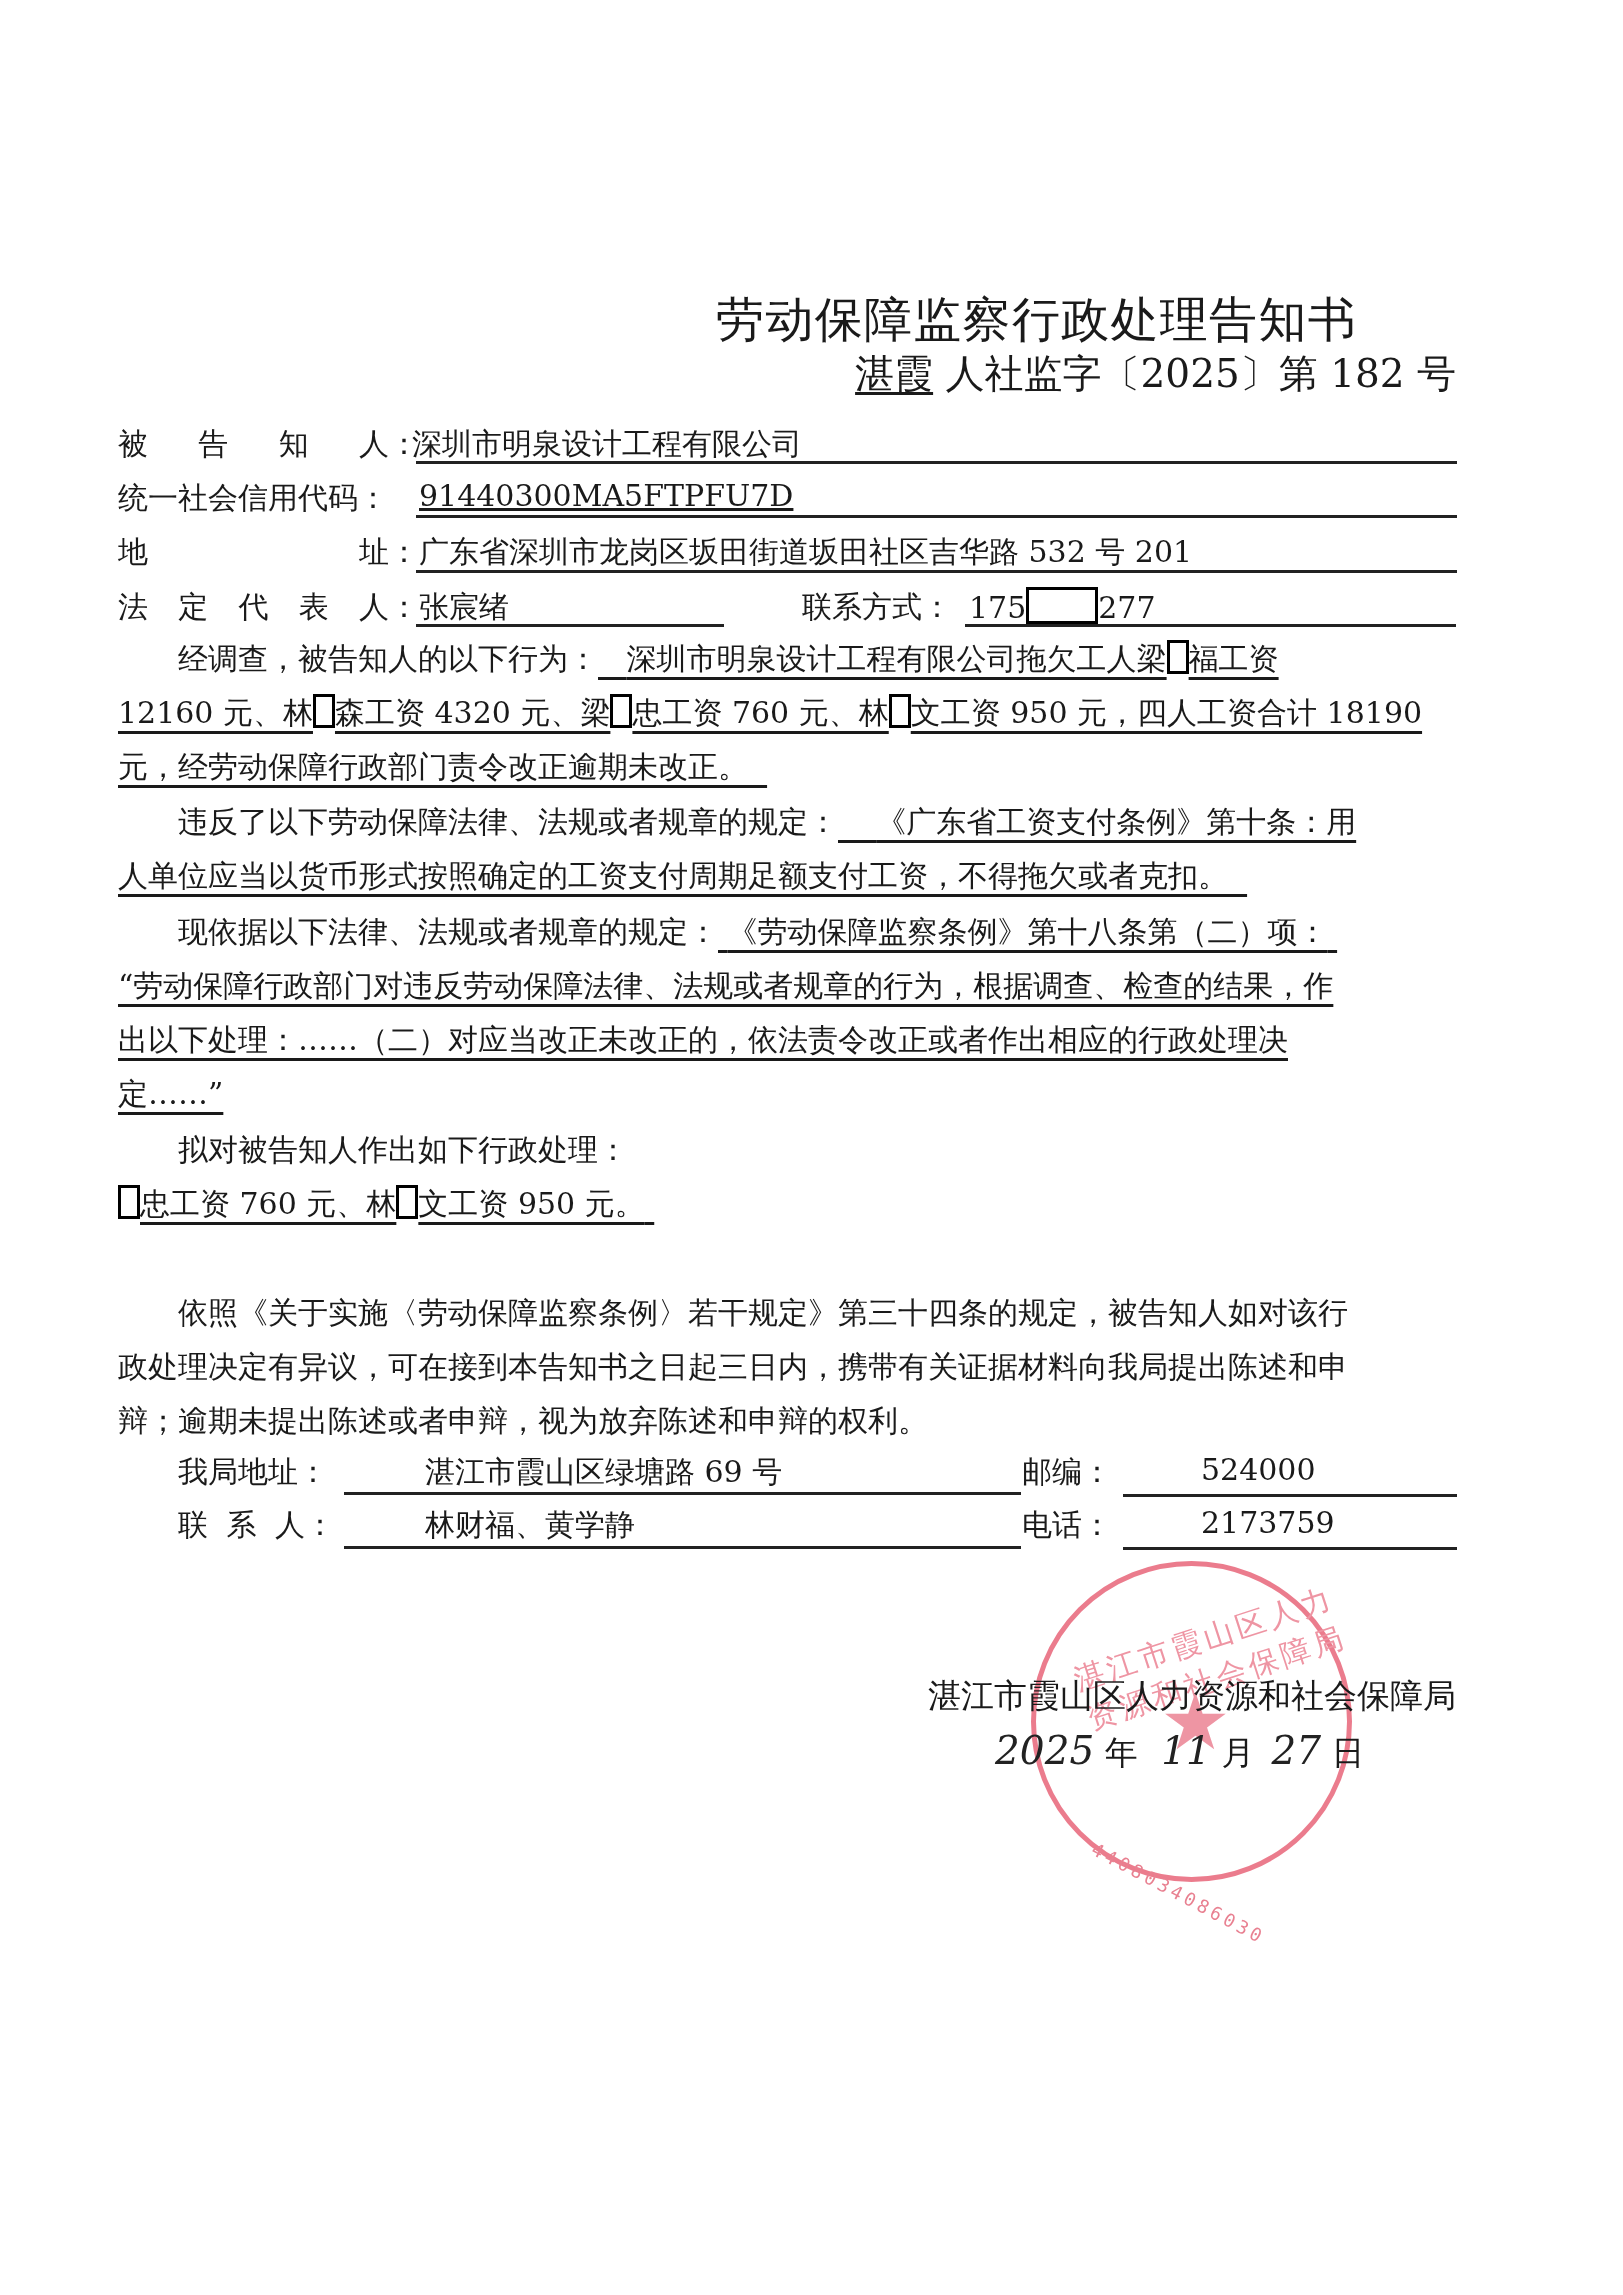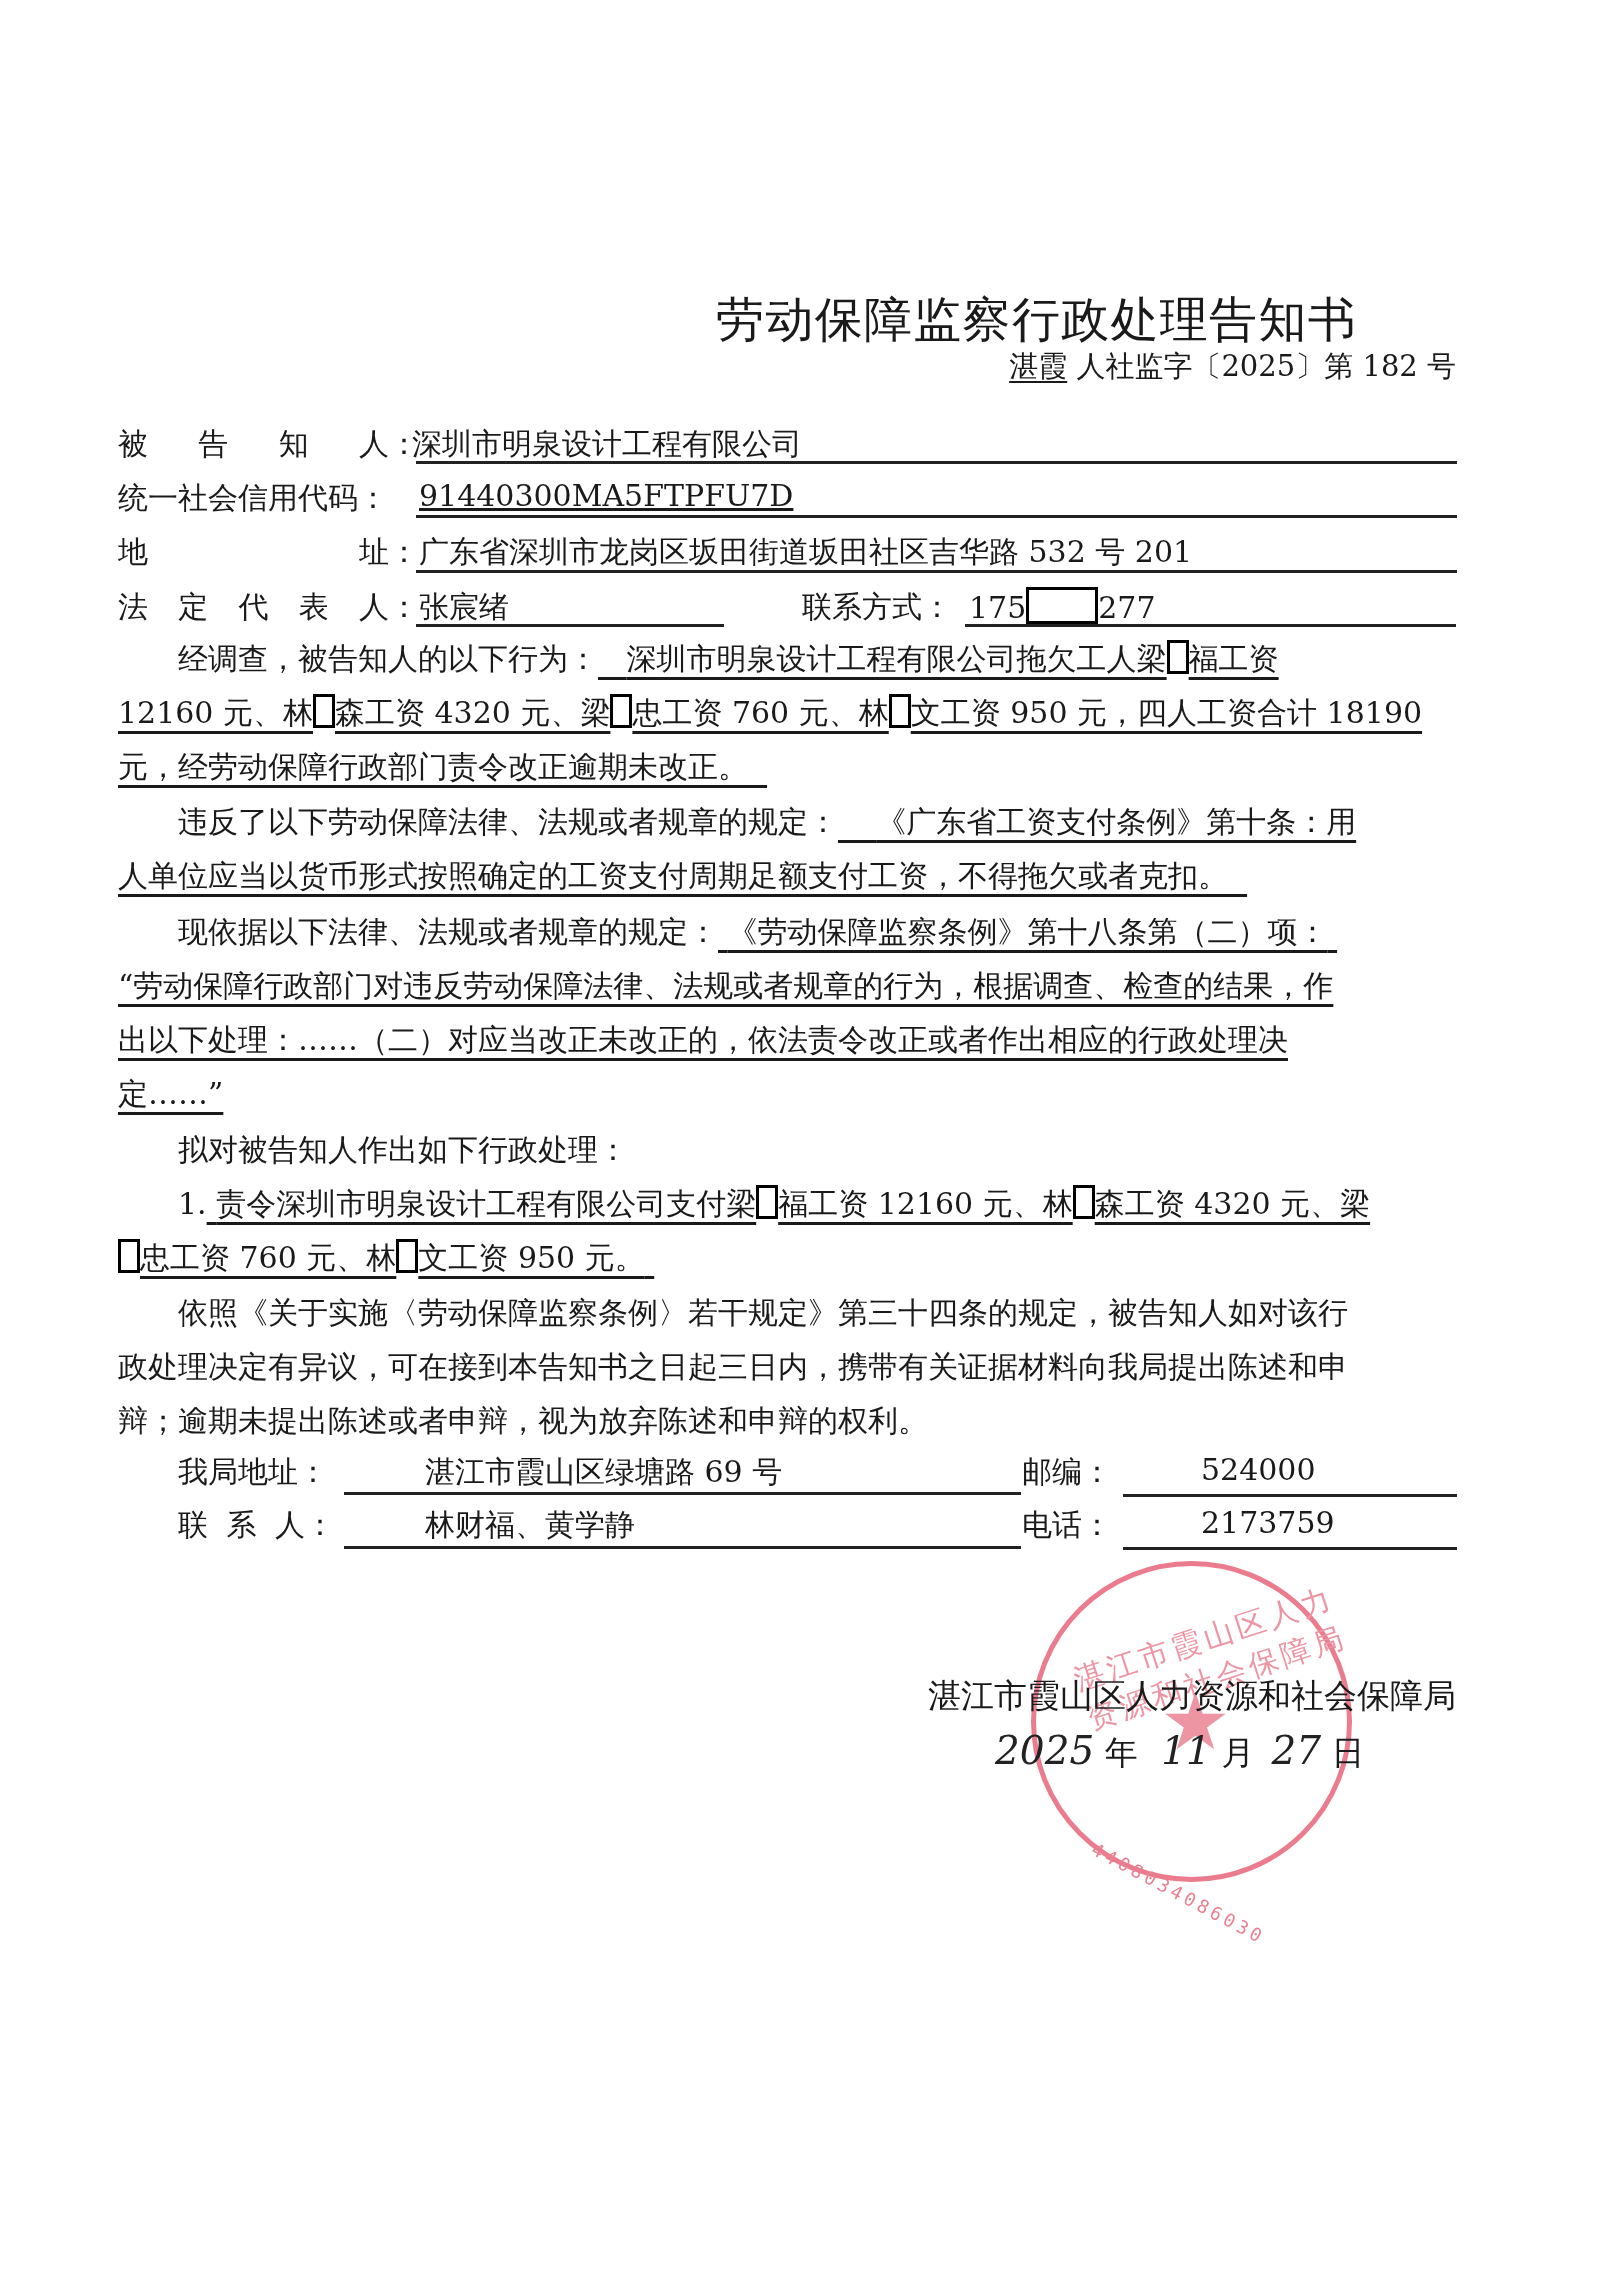--- a/index.html
+++ b/index.html
@@ -1,21 +1,21 @@
 <!DOCTYPE html>
 <html style="font-size:10.5px"><head>
 <meta charset="utf-8">
 <style>
   html, body { margin: 0; padding: 0; background: #ffffff; }
   body { width: 1623px; height: 2295px; position: relative; overflow: hidden;
          font-family: "DejaVu Serif", "Liberation Serif", serif; color: #1a1a1a; }
   .abs { position: absolute; white-space: nowrap; }
   .title { left: 0; width: 1357px; top: 288px; text-align: right; font-size: 48px;
            font-family: "DejaVu Sans", "Liberation Sans", sans-serif; letter-spacing: 1.3px; }
-  .docno { right: 167px; top: 347px; font-size: 29px; }
+  .docno { right: 167px; top: 347px; font-size: 39px; }
   .docno .u { text-decoration: underline; text-underline-offset: 5.2px; padding-left: 13px; }
   .row { left: 118px; font-size: 30px; height: 39px; }
   .lbl { position: absolute; left: 0; top: 0; width: 301px; display: flex; justify-content: space-between; }
   .val { position: absolute; top: 0; }
   .uline { position: absolute; height: 2.6px; background: #222; }
   .para { left: 118px; width: 1342px; font-size: 30px; line-height: 54px; white-space: normal; }
   .ul { text-decoration: underline; text-decoration-thickness: 2.6px; text-underline-offset: 7.9px; }
   .box { display: inline-block; width: 22px; height: 34px; border: 3.3px solid #000; vertical-align: -5.2px; box-sizing: border-box; background: #fff; }
   .boxw { display: inline-block; width: 72px; height: 37px; border: 3.3px solid #000; vertical-align: -6.5px; box-sizing: border-box; background: #fff; }
   .contact { font-size: 30px; }
@@ -106,23 +106,20 @@
   <div style="padding-left:60px;">
     <span>现依据以下法律、法规或者规章的规定：</span><span class="ul">&nbsp;<span>《劳动保障监察条例》第十八条第（二）项：</span>&nbsp;</span>
   </div>
   <div><span class="ul">“劳动保障行政部门对违反劳动保障法律、法规或者规章的行为，根据调查、检查的结果，作</span></div>
   <div><span class="ul">出以下处理：……（二）对应当改正未改正的，依法责令改正或者作出相应的行政处理决</span></div>
   <div><span class="ul">定……”</span></div>
 </div>
 
 <div class="abs para" style="top:1123px;">
   <div style="padding-left:60px;">拟对被告知人作出如下行政处理：</div>
-  <div style="padding-left:60px;">
-    <span>1.</span><span class="ul">&nbsp;<span>责令深圳市明泉设计工程有限公司支付梁</span><span class="box"></span><span>福工资 12160 元、林</span><span class="box"></span><span>森工资 4320 元、梁</span></span>
-  </div>
   <div class="ul">
     <span class="box"></span><span>忠工资 760 元、林</span><span class="box"></span><span>文工资 950 元。</span>&nbsp;
   </div>
 </div>
 
 <div class="abs para" style="top:1286px;">
   <div style="padding-left:60px;">依照《关于实施〈劳动保障监察条例〉若干规定》第三十四条的规定，被告知人如对该行</div>
   <div>政处理决定有异议，可在接到本告知书之日起三日内，携带有关证据材料向我局提出陈述和申</div>
   <div>辩；逾期未提出陈述或者申辩，视为放弃陈述和申辩的权利。</div>
 </div>

